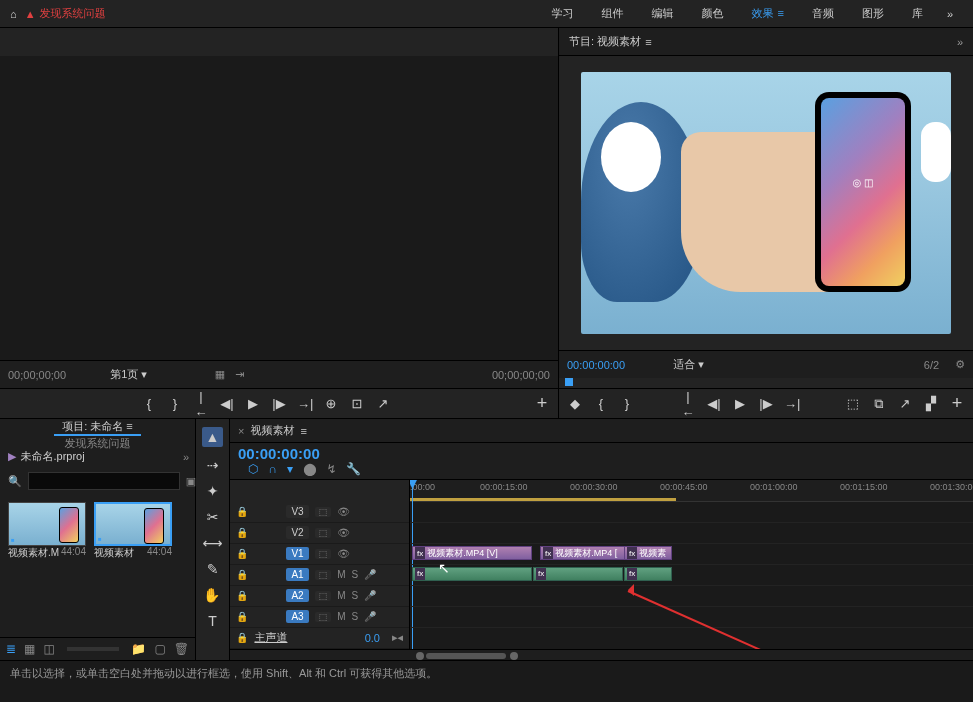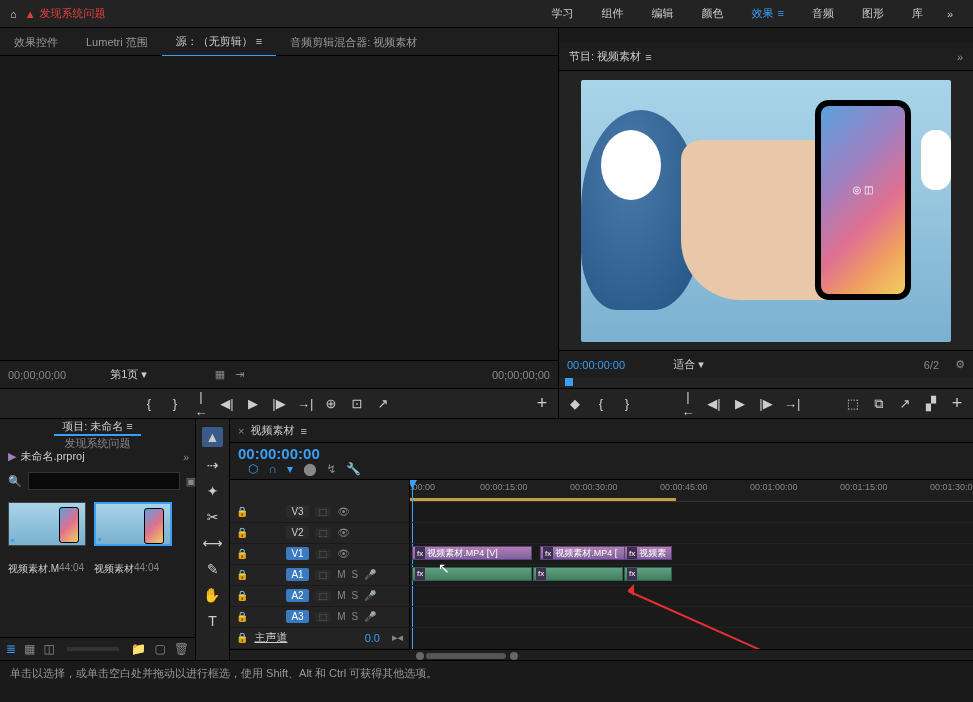--- a/index.html
+++ b/index.html
@@ -17,21 +17,21 @@
 
 
 .panel-tabs { display: flex; align-items: center; height: 28px; background: #1e1e1e; border-bottom: 1px solid #000; }
 .panel-tabs .tab { padding: 0 14px; color: #999; line-height: 28px; cursor: pointer; }
 .panel-tabs .tab.active { color: #ccc; border-bottom: 2px solid #3a9ff5; }
 
 
 .middle { display: flex; height: 390px; }
 .source-panel { flex: 1; background: #232323; border-right: 1px solid #000; position: relative; }
 .source-panel .dark-area { position: absolute; inset: 0; background: #1a1a1a; }
-.program-panel { width: 414px; background: #84cc16; display: flex; flex-direction: column; margin-top: 15px; }
+.program-panel { width: 414px; background: #84cc16; display: flex; flex-direction: column; }
 
 .program-header { height: 28px; background: #1e1e1e; display: flex; align-items: center; padding: 0 10px; color: #ccc; border-bottom: 1px solid #000; }
 .program-header .close-x { margin-left: auto; color: #999; }
 
 .viewer { flex: 1; display: flex; align-items: center; justify-content: center; background: #232323; padding: 8px; }
 .viewer-image { width: 370px; height: 262px; background: linear-gradient(180deg, #a8d4e8 0%, #9ac8e0 40%, #7ab0d0 100%); position: relative; border-radius: 2px; overflow: hidden; }
 .viewer-image .plush { position: absolute; left: 0; top: 30px; width: 120px; height: 200px; background: radial-gradient(ellipse at 40% 30%, #4a7aaa 0%, #2a5a8a 80%); border-radius: 50% 50% 40% 30%; }
 .viewer-image .plush::before { content:""; position:absolute; left:20px; top:20px; width:60px; height:70px; background:#fff; border-radius:50%; }
 .viewer-image .hand { position: absolute; left: 100px; top: 60px; width: 220px; height: 160px; background: #e8c8a8; border-radius: 20px 40px 40px 60px; }
 .viewer-image .phone { position: absolute; right: 40px; top: 20px; width: 96px; height: 200px; background: #000; border-radius: 14px; padding: 6px; }
@@ -68,21 +68,21 @@
 .project-file .file-icon { color: #a080c0; }
 .project-search { display: flex; align-items: center; padding: 4px 8px; gap: 6px; }
 .project-search input { flex: 1; background: #0a0a0a; border: 1px solid #333; color: #ccc; padding: 2px 4px; font-size: 11px; }
 .project-search .folder-icon { color: #888; }
 .project-thumbs { display: flex; gap: 8px; padding: 8px; }
 .thumb { width: 78px; }
 .thumb-img { width: 78px; height: 44px; background: linear-gradient(180deg, #a8d4e8 0%, #7ab0d0 100%); border: 1px solid #444; position: relative; }
 .thumb-img.selected { border: 2px solid #3a9ff5; }
 .thumb-img::before { content:""; position:absolute; right:6px; top:4px; width:18px; height:34px; background:linear-gradient(135deg,#5aa0e0,#e07090,#f0d060); border-radius:3px; border:1px solid #000; }
 .thumb-img::after { content: "■"; position: absolute; bottom: 2px; left: 2px; color: #3a9ff5; font-size: 6px; }
-.thumb-label { display: flex; justify-content: flex-start; color: #ccc; padding-top: 16px; font-size: 10px; }
+.thumb-label { display: flex; justify-content: space-between; color: #ccc; padding-top: 0; font-size: 10px; }
 .thumb-label .dur { color: #888; }
 .project-bottom { margin-top: auto; display: flex; align-items: center; padding: 4px 6px; gap: 8px; border-top: 1px solid #000; }
 .project-bottom .icon { color: #888; font-size: 12px; }
 .project-bottom .icon.active { color: #3a9ff5; }
 
 .tools-panel { width: 34px; background: #232323; display: flex; flex-direction: column; align-items: center; padding-top: 8px; gap: 10px; border-right: 1px solid #000; }
 .tools-panel .tool { color: #ccc; font-size: 14px; cursor: pointer; }
 .tools-panel .tool.active { background: #3a5a8a; padding: 2px 4px; border-radius: 2px; }
 
 .timeline-panel { flex: 1; background: #1e1e1e; display: flex; flex-direction: column; }
@@ -145,26 +145,20 @@
   <span class="menu-item">颜色</span>
   <span class="menu-item active">效果</span>
   <span class="menu-item">音频</span>
   <span class="menu-item">图形</span>
   <span class="menu-item">库</span>
   <span class="more">»</span>
 </div>
 
 <div class="middle">
   <div class="source-panel">
-    <div class="panel-tabs">
-      <span class="tab">效果控件</span>
-      <span class="tab">Lumetri 范围</span>
-      <span class="tab active"><span>源：（无剪辑）</span> ≡</span>
-      <span class="tab">音频剪辑混合器: 视频素材</span>
-    </div>
     <div class="dark-area" style="top:28px; bottom:58px;"></div>
     <div class="timecode-row" style="position:absolute; bottom:30px; left:0; right:0;">
       <span class="tc">00;00;00;00</span>
       <span class="dropdown" style="margin-left:36px;"><span>第1页</span> ▾</span>
       <span style="margin-left:60px; color:#888;">▦</span>
       <span style="margin-left:10px; color:#888;">⇥</span>
       <span class="spacer"></span>
       <span class="tc">00;00;00;00</span>
     </div>
     <div class="transport" style="position:absolute; bottom:0; left:0; right:0;">

